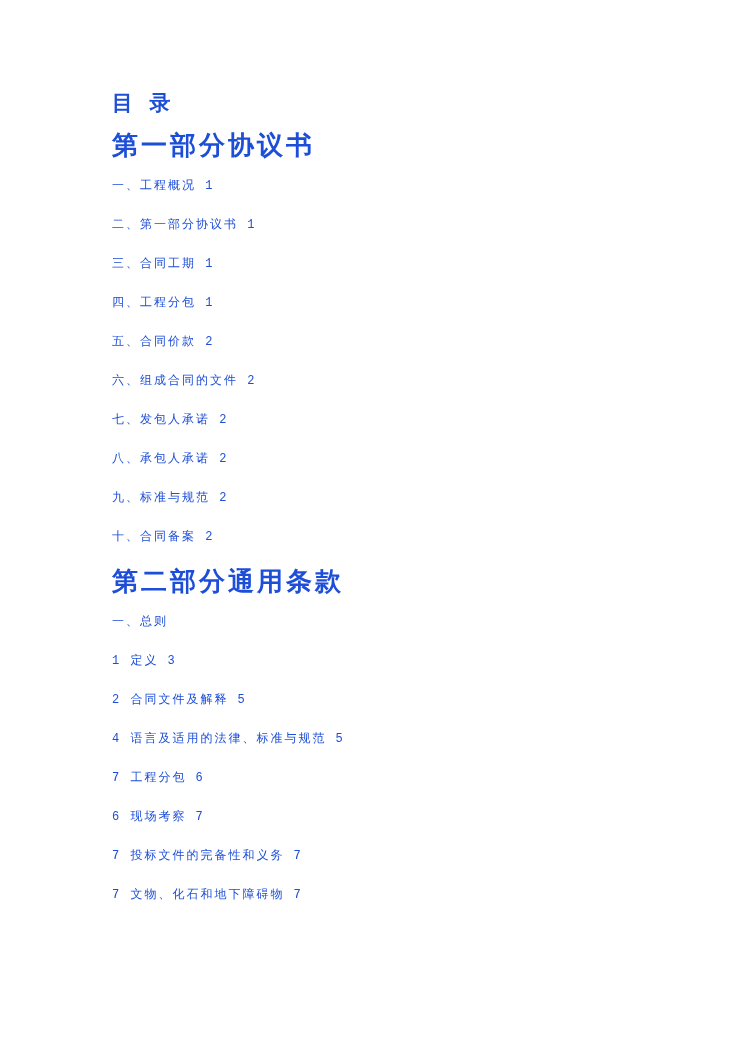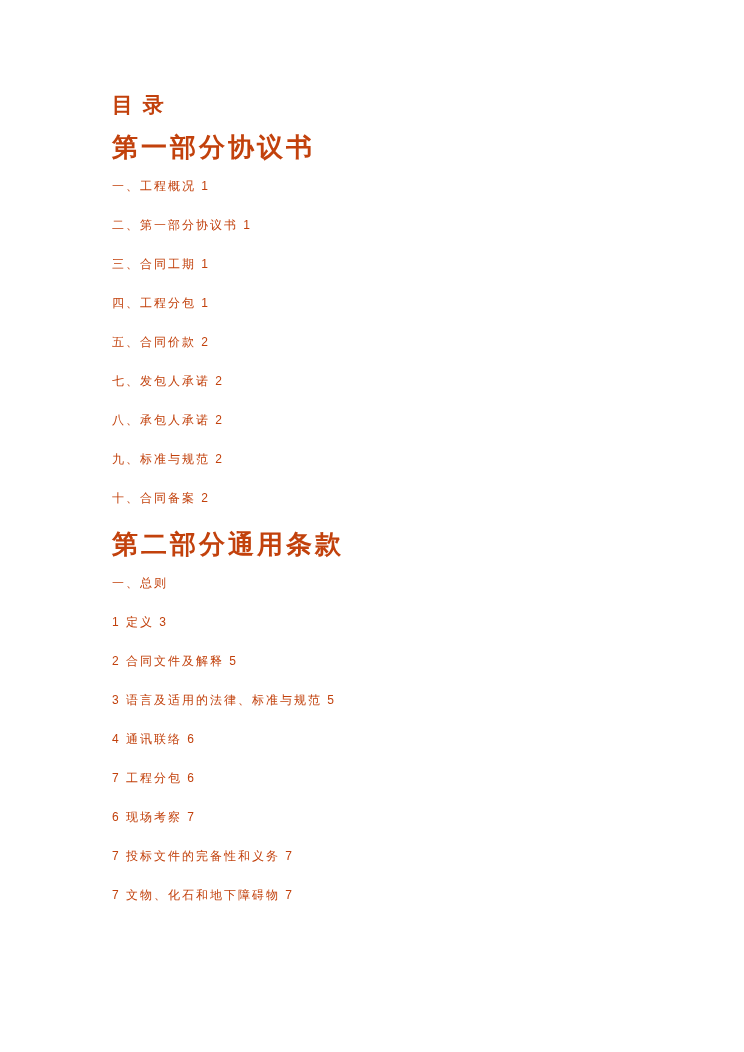--- a/index.html
+++ b/index.html
@@ -6,22 +6,22 @@
     margin: 0;
     padding: 0;
     background: #ffffff;
   }
   .page {
     position: relative;
     width: 737px;
     height: 1052px;
     background: #ffffff;
     overflow: hidden;
-    font-family: Liberation Sans, sans-serif;
-    color: #c2410c;
+    font-family: Liberation Mono, monospace;
+    color: #1d4ed8;
   }
   .content {
     position: absolute;
     left: 112px;
     top: 93px;
     right: 60px;
   }
   .toc-title {
     margin: 0 0 15px 0;
     font-size: 21px;
@@ -60,35 +60,35 @@
     <h1 class="toc-title">目 录</h1>
 
     <section>
       <h2 class="section-heading">第一部分协议书</h2>
       <div class="toc-items">
           <p class="toc-item"><span>一、工程概况</span> <span>1</span></p>
           <p class="toc-item"><span>二、第一部分协议书</span> <span>1</span></p>
           <p class="toc-item"><span>三、合同工期</span> <span>1</span></p>
           <p class="toc-item"><span>四、工程分包</span> <span>1</span></p>
           <p class="toc-item"><span>五、合同价款</span> <span>2</span></p>
+          <p class="toc-item"><span>六、组成合同的文件</span> <span>2</span></p>
           <p class="toc-item"><span>七、发包人承诺</span> <span>2</span></p>
           <p class="toc-item"><span>八、承包人承诺</span> <span>2</span></p>
           <p class="toc-item"><span>九、标准与规范</span> <span>2</span></p>
           <p class="toc-item"><span>十、合同备案</span> <span>2</span></p>
         </div>
     </section>
 
     <section>
       <h2 class="section-heading">第二部分通用条款</h2>
       <div class="toc-items">
           <p class="toc-item"><span>一、总则</span></p>
           <p class="toc-item"><span>1 定义</span> <span>3</span></p>
           <p class="toc-item"><span>2 合同文件及解释</span> <span>5</span></p>
-          <p class="toc-item"><span>3 语言及适用的法律、标准与规范</span> <span>5</span></p>
-          <p class="toc-item"><span>4 通讯联络</span> <span>6</span></p>
+          <p class="toc-item"><span>4 语言及适用的法律、标准与规范</span> <span>5</span></p>
           <p class="toc-item"><span>7 工程分包</span> <span>6</span></p>
           <p class="toc-item"><span>6 现场考察</span> <span>7</span></p>
           <p class="toc-item"><span>7 投标文件的完备性和义务</span> <span>7</span></p>
           <p class="toc-item"><span>7 文物、化石和地下障碍物</span> <span>7</span></p>
         </div>
     </section>
 
   </div>
 </div>
 

